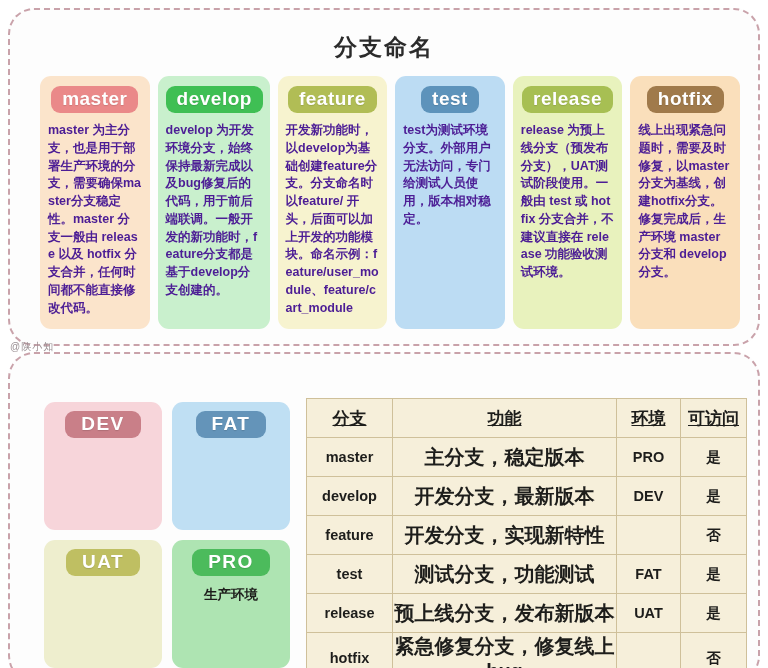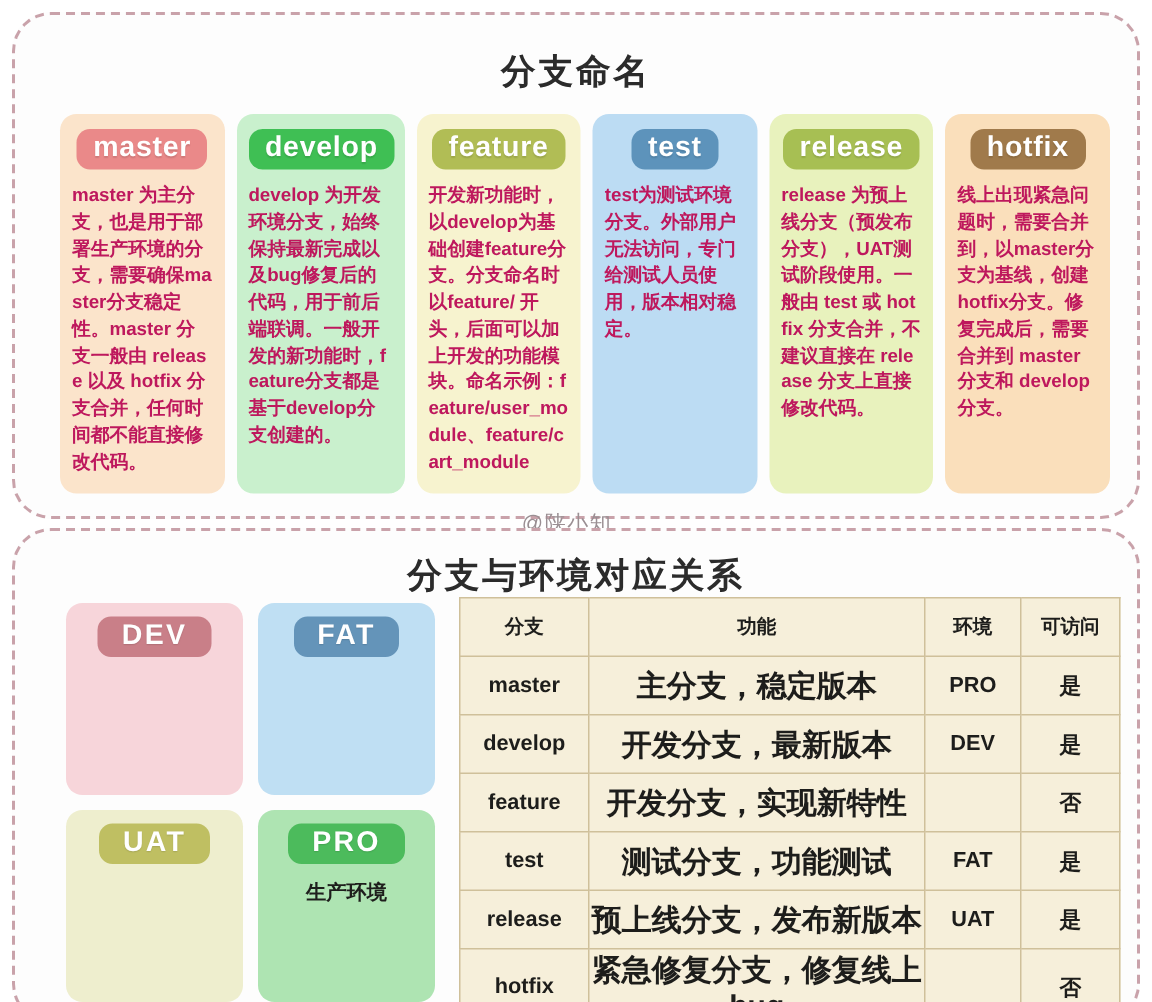--- a/index.html
+++ b/index.html
@@ -32,22 +32,21 @@
     color:#2b2b2b;
     letter-spacing:2px;
   }
   #title-naming{top:22px;}
   #title-mapping{top:14px;}
 
   
   .watermark{
     position:absolute;
     left:0;right:12px;
-    text-align:center;
-    font-size:14px;
+    font-size:10px;
     color:#9a8f93;
     letter-spacing:1px;
   }
   #wm-1{top:330px;}
 
   
   .cards{
     position:absolute;
     left:30px;top:66px;
     width:700px;
@@ -70,21 +69,21 @@
     color:#ffffff;
     letter-spacing:0.5px;
     text-shadow:0 1px 1px rgba(0,0,0,.12);
     margin-bottom:9px;
     white-space:nowrap;
   }
   .pill-wrap{text-align:center;}
   .card-body{
     font-size:12.5px;
     line-height:1.42;
-    color:#be185d;
+    color:#4c1d95;
     font-weight:bold;
     word-break:break-all;
   }
 
   
   .c-master{background:#fbe4cb;}
   .p-master{background:#ea8989;}
   .c-develop{background:#c9f0cd;}
   .p-develop{background:#3fbf54;}
   .c-feature{background:#f7f3cf;}
@@ -152,21 +151,21 @@
   }
   table.map td,table.map th{
     border:1px solid #cfc09a;
     text-align:center;
     color:#1d1d1b;
     font-weight:bold;
     padding:0;
     height:38px;
     vertical-align:middle;
   }
-  table.map th{font-size:13px;}
+  table.map th{font-size:17px;text-decoration:underline;}
   .col-branch{width:86px;}
   .col-func{width:224px;}
   .col-env{width:64px;}
   .col-acc{width:66px;}
   .cell-branch{font-size:14.5px;}
   .cell-func{font-size:20px;}
   .cell-env{font-size:14.5px;}
   .cell-acc{font-size:14.5px;}
 </style>
 </head>
@@ -205,38 +204,37 @@
         <div class="pill-wrap">
           <span class="pill p-test">test</span>
         </div>
         <div class="card-body">test为测试环境分支。外部用户无法访问，专门给测试人员使用，版本相对稳定。</div>
       </div>
 
       <div class="card c-release">
         <div class="pill-wrap">
           <span class="pill p-release">release</span>
         </div>
-        <div class="card-body">release 为预上线分支（预发布分支），UAT测试阶段使用。一般由 test 或 hotfix 分支合并，不建议直接在 release 分支上直接修改代码。</div>
+        <div class="card-body">release 为预上线分支（预发布分支），UAT测试阶段使用。一般由 test 或 hotfix 分支合并，不建议直接在 release 功能验收测试环境。</div>
       </div>
 
       <div class="card c-hotfix">
         <div class="pill-wrap">
           <span class="pill p-hotfix">hotfix</span>
         </div>
-        <div class="card-body">线上出现紧急问题时，需要合并到，以master分支为基线，创建hotfix分支。修复完成后，需要合并到 master 分支和 develop 分支。</div>
+        <div class="card-body">线上出现紧急问题时，需要及时修复，以master分支为基线，创建hotfix分支。修复完成后，生产环境 master 分支和 develop 分支。</div>
       </div>
 
     </div>
 
     <div class="watermark" id="wm-1">@陕小知</div>
   </div>
 
   <div class="panel" id="panel-mapping">
 
-    <div class="panel-title" id="title-mapping">分支与环境对应关系</div>
 
     <div class="envgrid">
 
       <div class="envcard e-dev">
         <span class="env-pill ep-dev">DEV</span>
       </div>
 
       <div class="envcard e-fat">
         <span class="env-pill ep-fat">FAT</span>
       </div>

